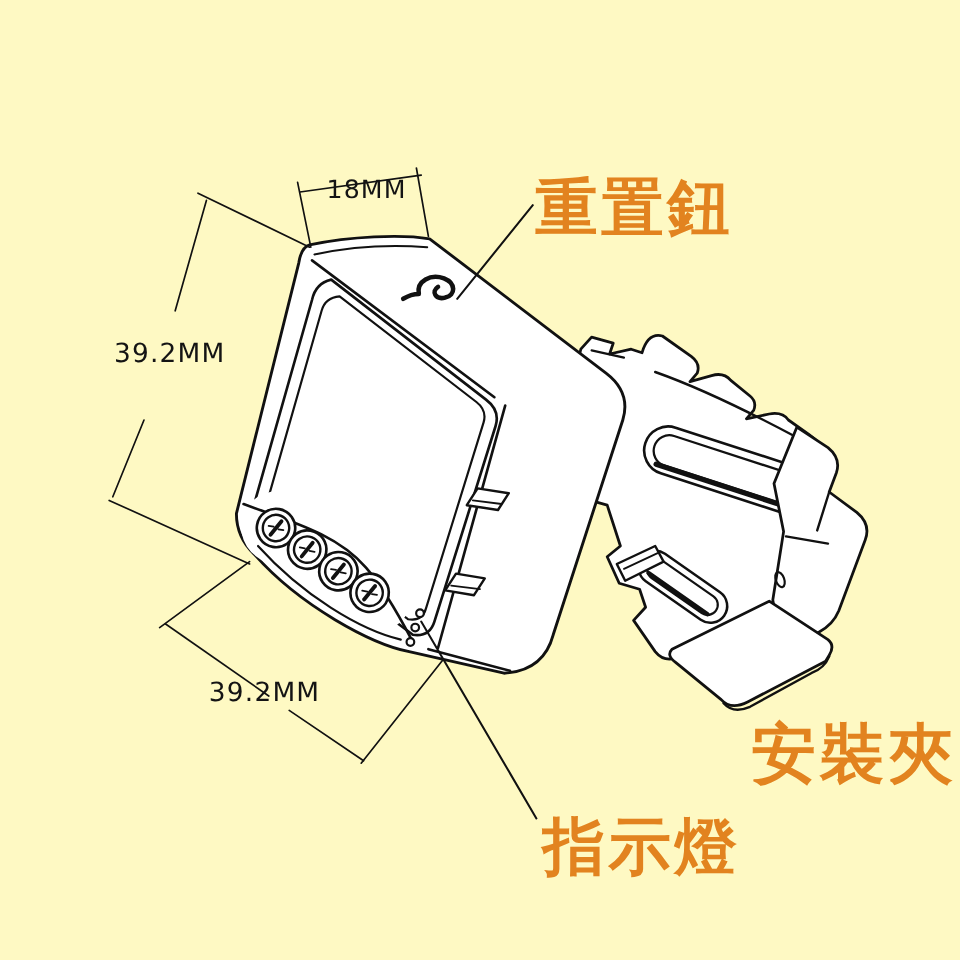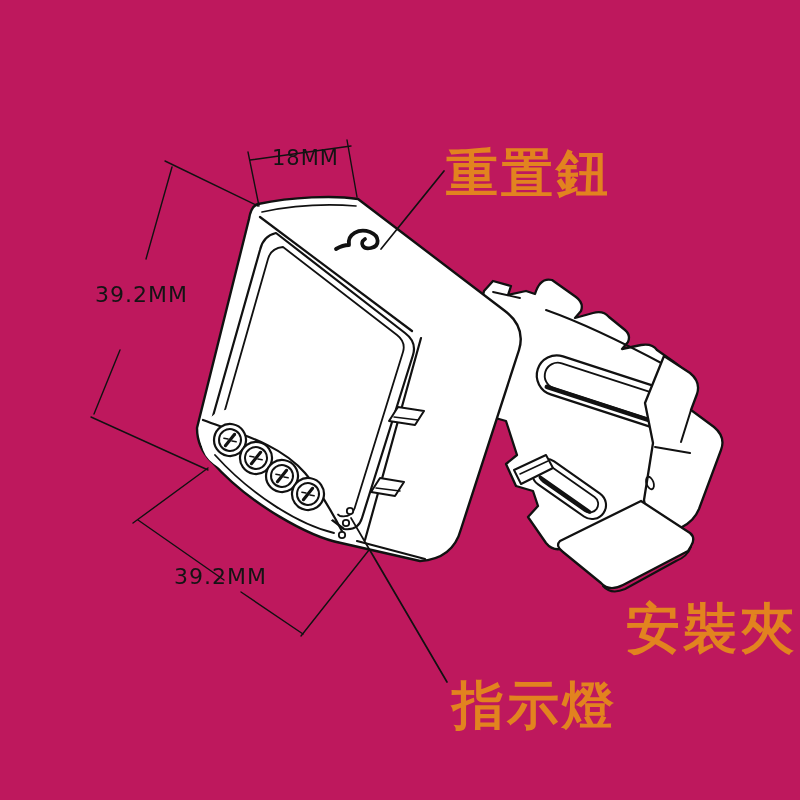--- a/index.html
+++ b/index.html
@@ -1,16 +1,16 @@
 <!DOCTYPE html>
 <html><head>
 <meta charset="utf-8">
 <style>
   html,body{margin:0;padding:0;background:#ffffff;}
-  .canvas{position:relative;width:800px;height:800px;background:#be185d;overflow:hidden;
+  .canvas{position:relative;width:800px;height:800px;background:#fef9c3;overflow:hidden;
           font-family:"DejaVu Sans","Liberation Sans",sans-serif;}
   svg{display:block;}
   .line{fill:none;stroke:#111111;stroke-linecap:round;stroke-linejoin:round;}
   .fillwhite{fill:#ffffff;stroke:#111111;stroke-linejoin:round;}
   .dim-text{font-family:"DejaVu Sans","Liberation Sans",sans-serif;fill:#141414;
             letter-spacing:1px;font-weight:400;}
   .cjk-label{font-family:"DejaVu Sans","Liberation Sans",sans-serif;font-weight:900;
              letter-spacing:3px;}
   .thin{stroke-width:1.4;}
 </style>

